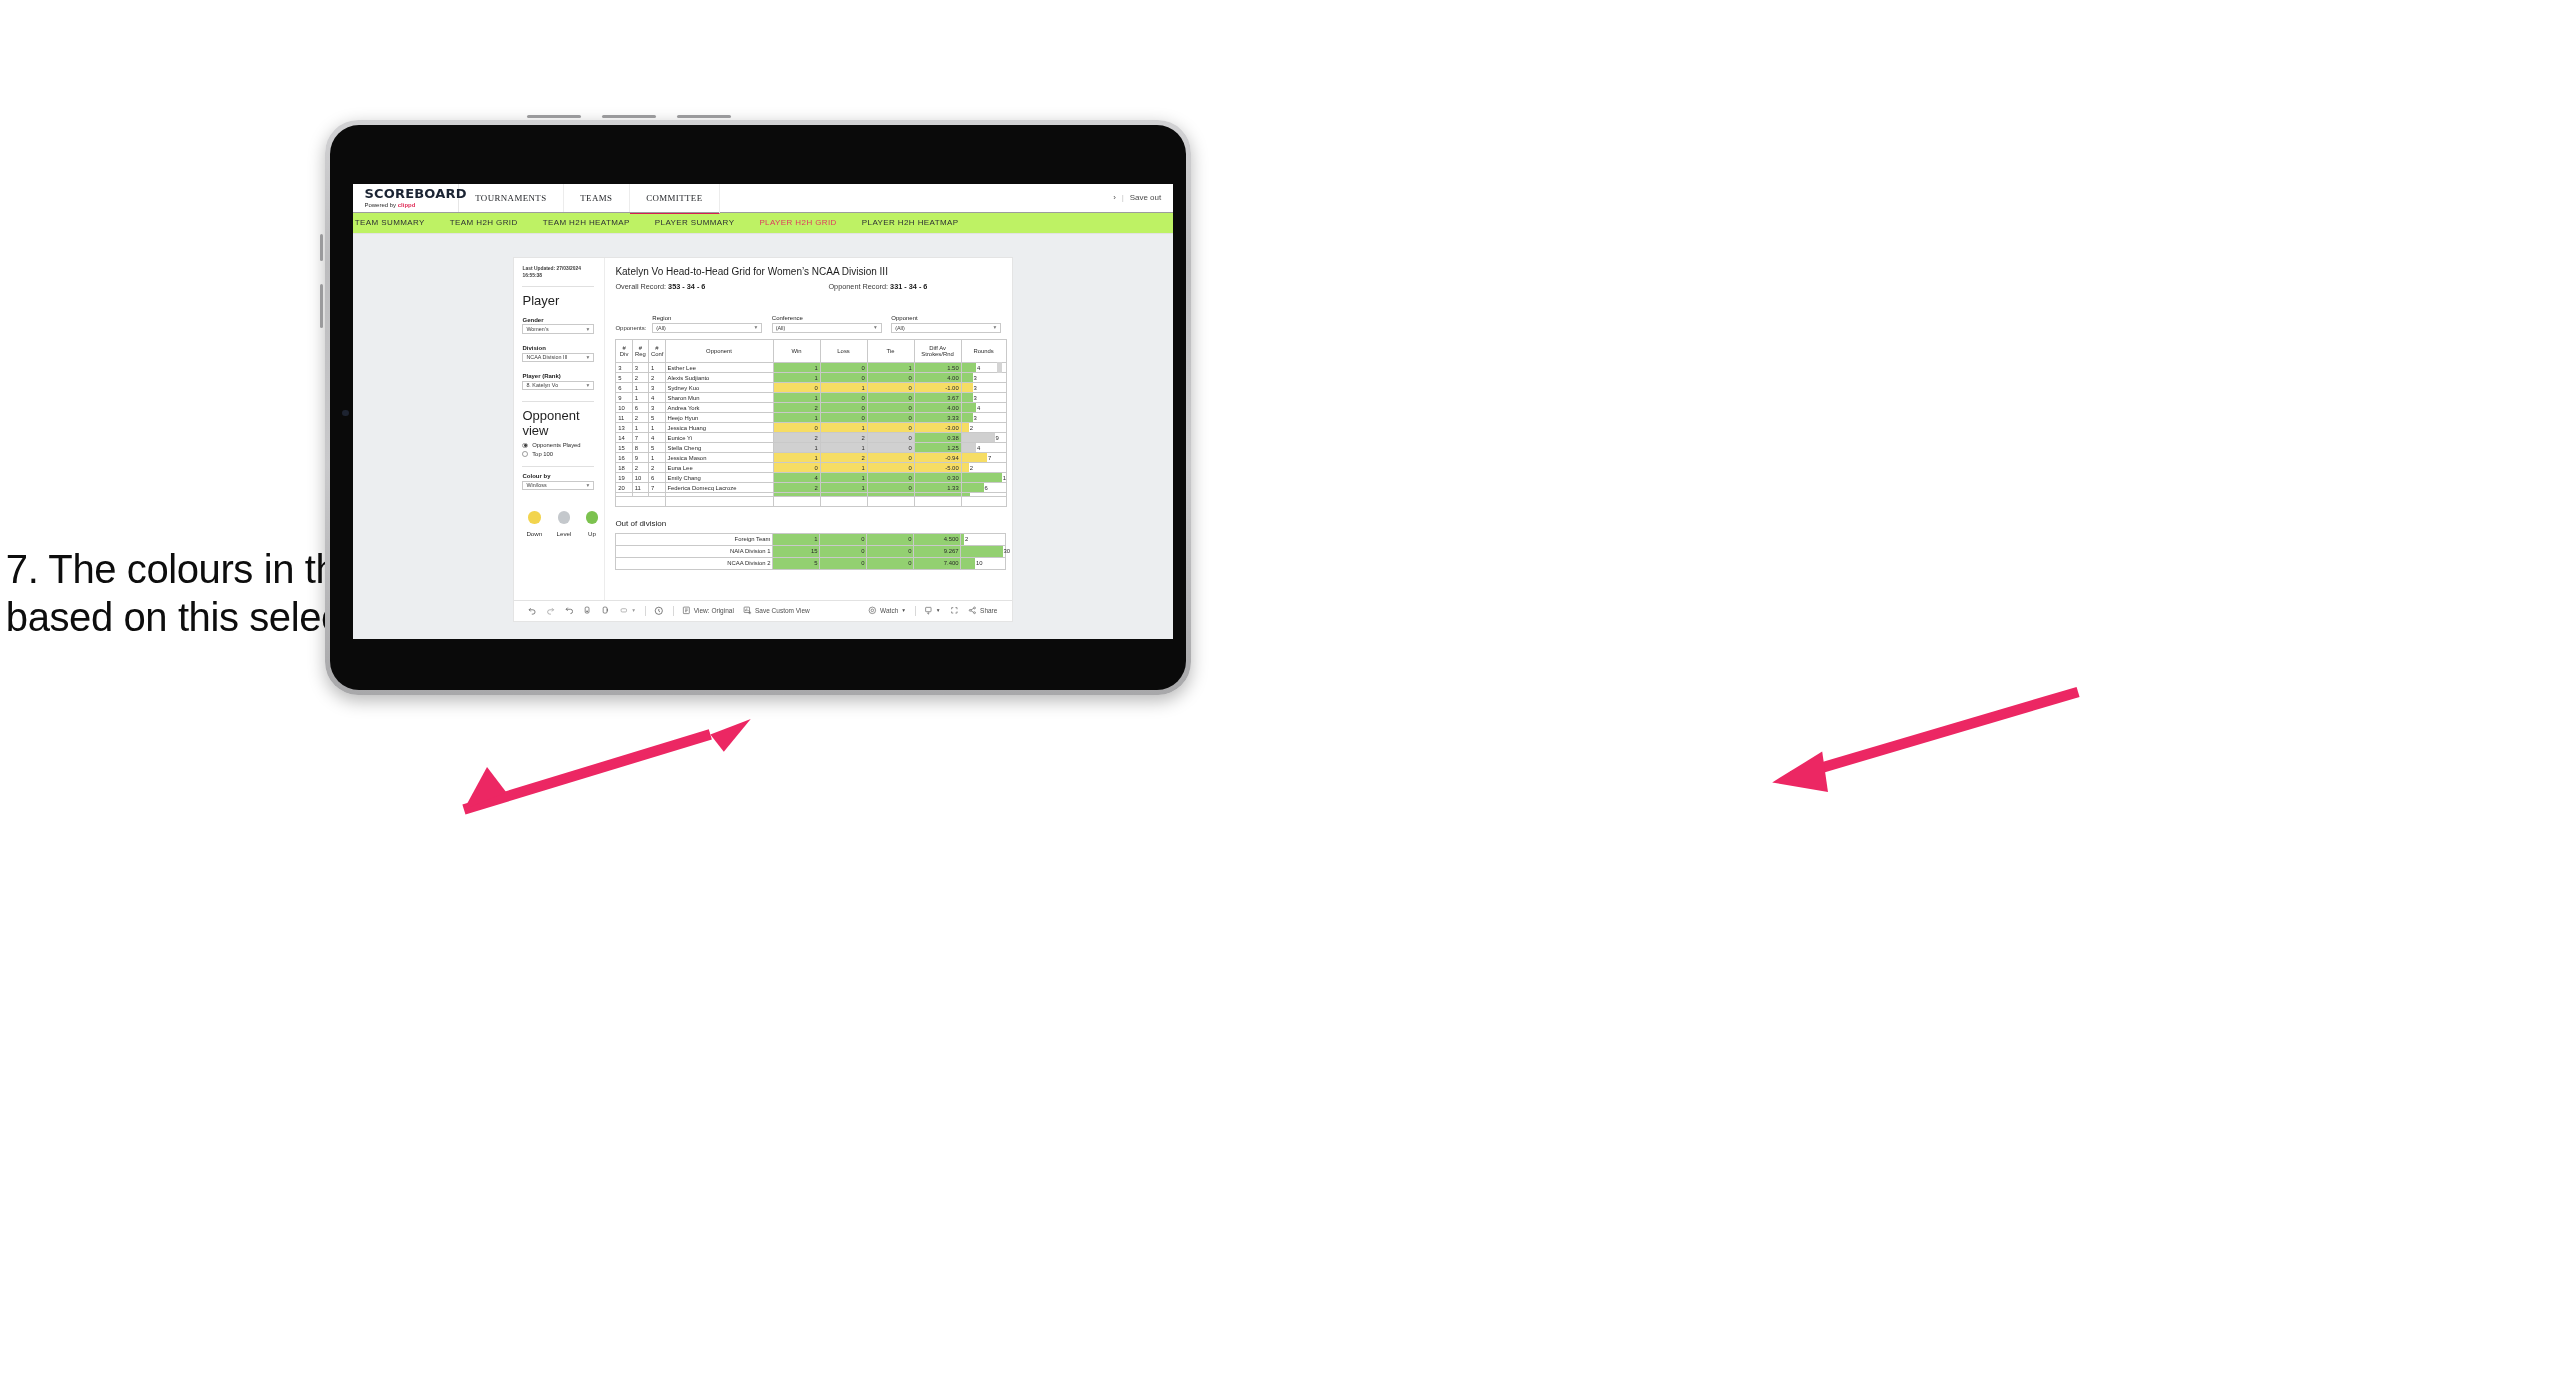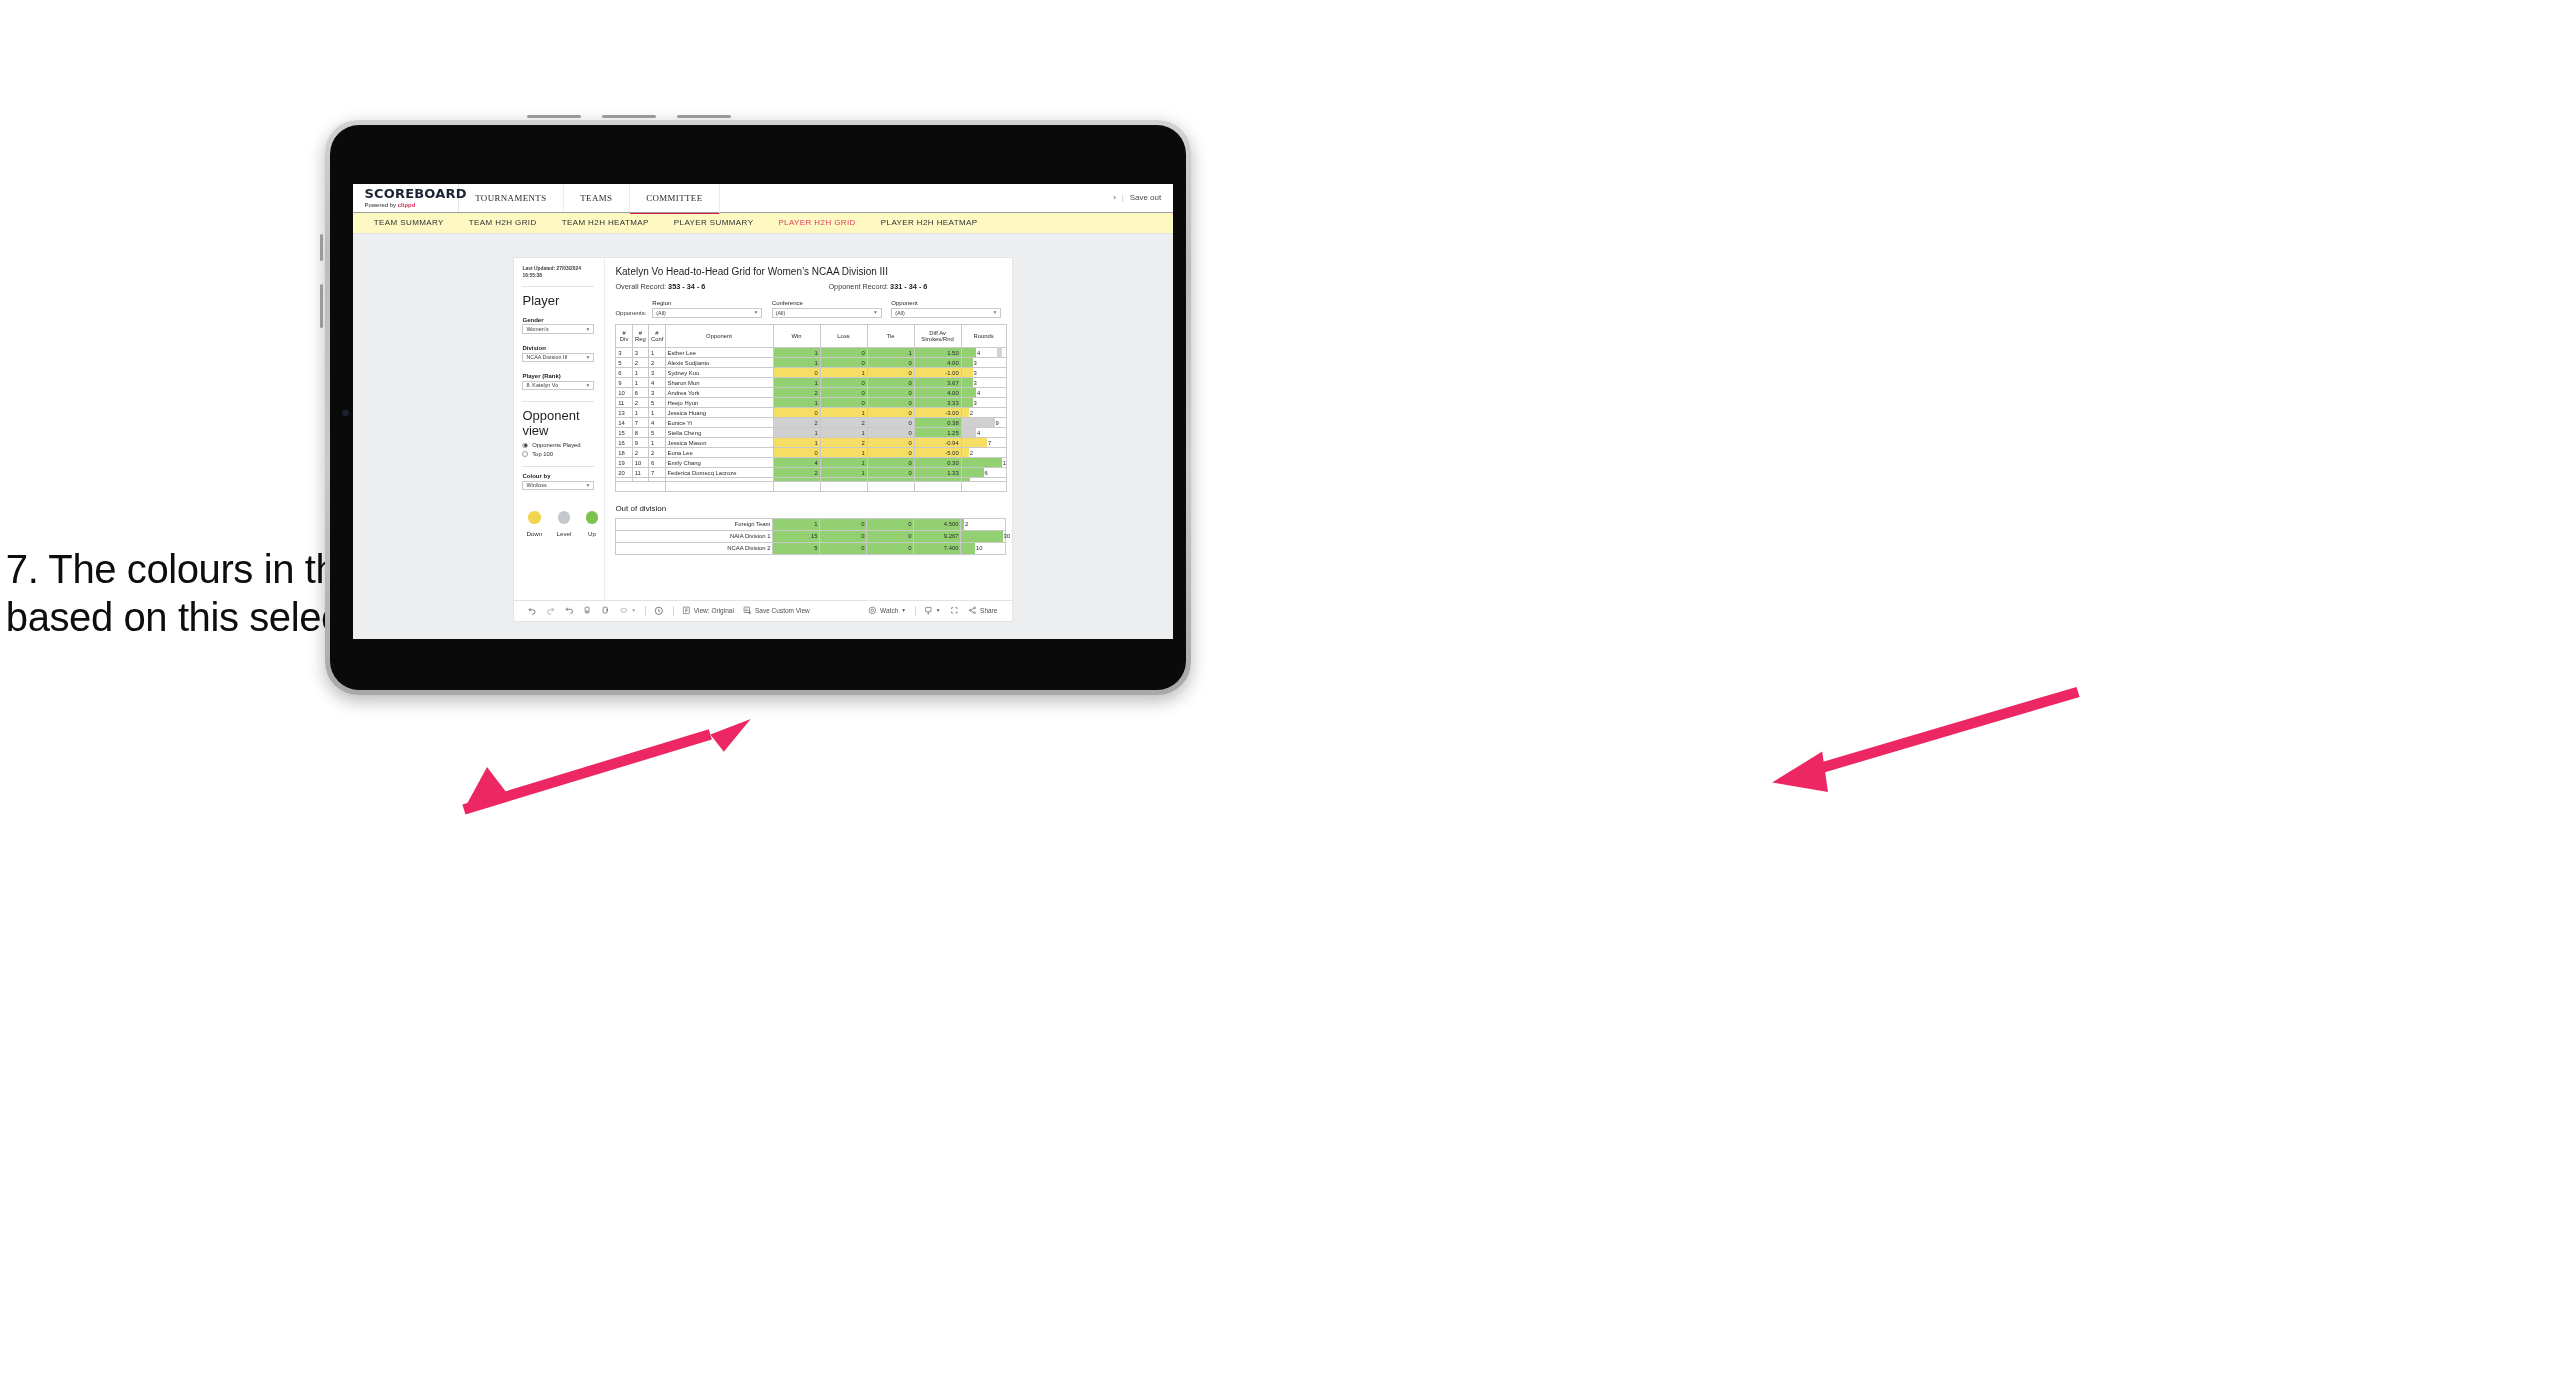--- a/index.html
+++ b/index.html
@@ -96,23 +96,23 @@
   }
   .topnav .titem.active { border-bottom: 1.9px solid #d81b52; margin-bottom:-1.9px; }
   .topbar-right {
     margin-left:auto; display:flex; align-items:center; gap:5.8px;
     padding-right: 11.6px; font-size: 8px; color:#4a4a4a;
   }
   .topbar-right .sep { color:#c4c4c4; }
 
   
   .subnav {
-    height: 21px; background:#fef9c3;
+    height: 21px; background:#bef264;
     display:flex; align-items:center; gap: 0;
-    padding-left: 21px;
+    padding-left: 2px;
     border-bottom: 1px solid #e2e2e2;
   }
   .subnav .sitem {
     font-size: 8px; letter-spacing: 0.4px; color:#2d2f33;
     padding: 0 12.5px; cursor:pointer; white-space:nowrap;
   }
   .subnav .sitem:first-child { padding-left: 0; }
   .subnav .sitem.active { color:#e03a5f; }
 
   
@@ -156,21 +156,21 @@
   }
   .radio.on::after { content:""; width:2.9px; height:2.9px; border-radius:50%; background:#3b3b3b; }
   .legend { display:flex; gap: 14.4px; margin-top: 21px; padding-left: 3.9px; }
   .legend .lg { display:flex; flex-direction:column; align-items:center; gap:6.7px; }
   .legend .dot { width:12.5px; height:12.5px; border-radius:50%; }
   .legend .lbl { font-size: 6.2px; color:#2a2a2a; }
 
   
   .main { flex:1 1 auto; padding: 8.7px 10.6px 0 10.6px; min-width:0; display:flex; flex-direction:column; }
   .viz-title { font-size: 10px; color:#1c1c1c; margin-bottom: 4.8px; }
-  .records { display:flex; font-size: 7.3px; color:#3a3a3a; margin-bottom: 9px; }
+  .records { display:flex; font-size: 7.3px; color:#3a3a3a; margin-bottom: 24px; }
   .records .r2 { margin-left: 123px; }
   .records b { color:#1b1b1b; font-weight:700; }
 
   .opp-filters { display:flex; align-items:flex-end; gap: 0; margin-bottom: 6.7px; }
   .opp-label { font-size: 6px; color:#333; padding-bottom: 1.9px; width: 39px; }
   .ofield { width: 116px; margin-right: 9.6px; }
   .ofield .fl { font-size: 6px; color:#222; margin-bottom:1.9px; }
   .ofield .select { margin-bottom:0; height: 9.6px; }
 
   

